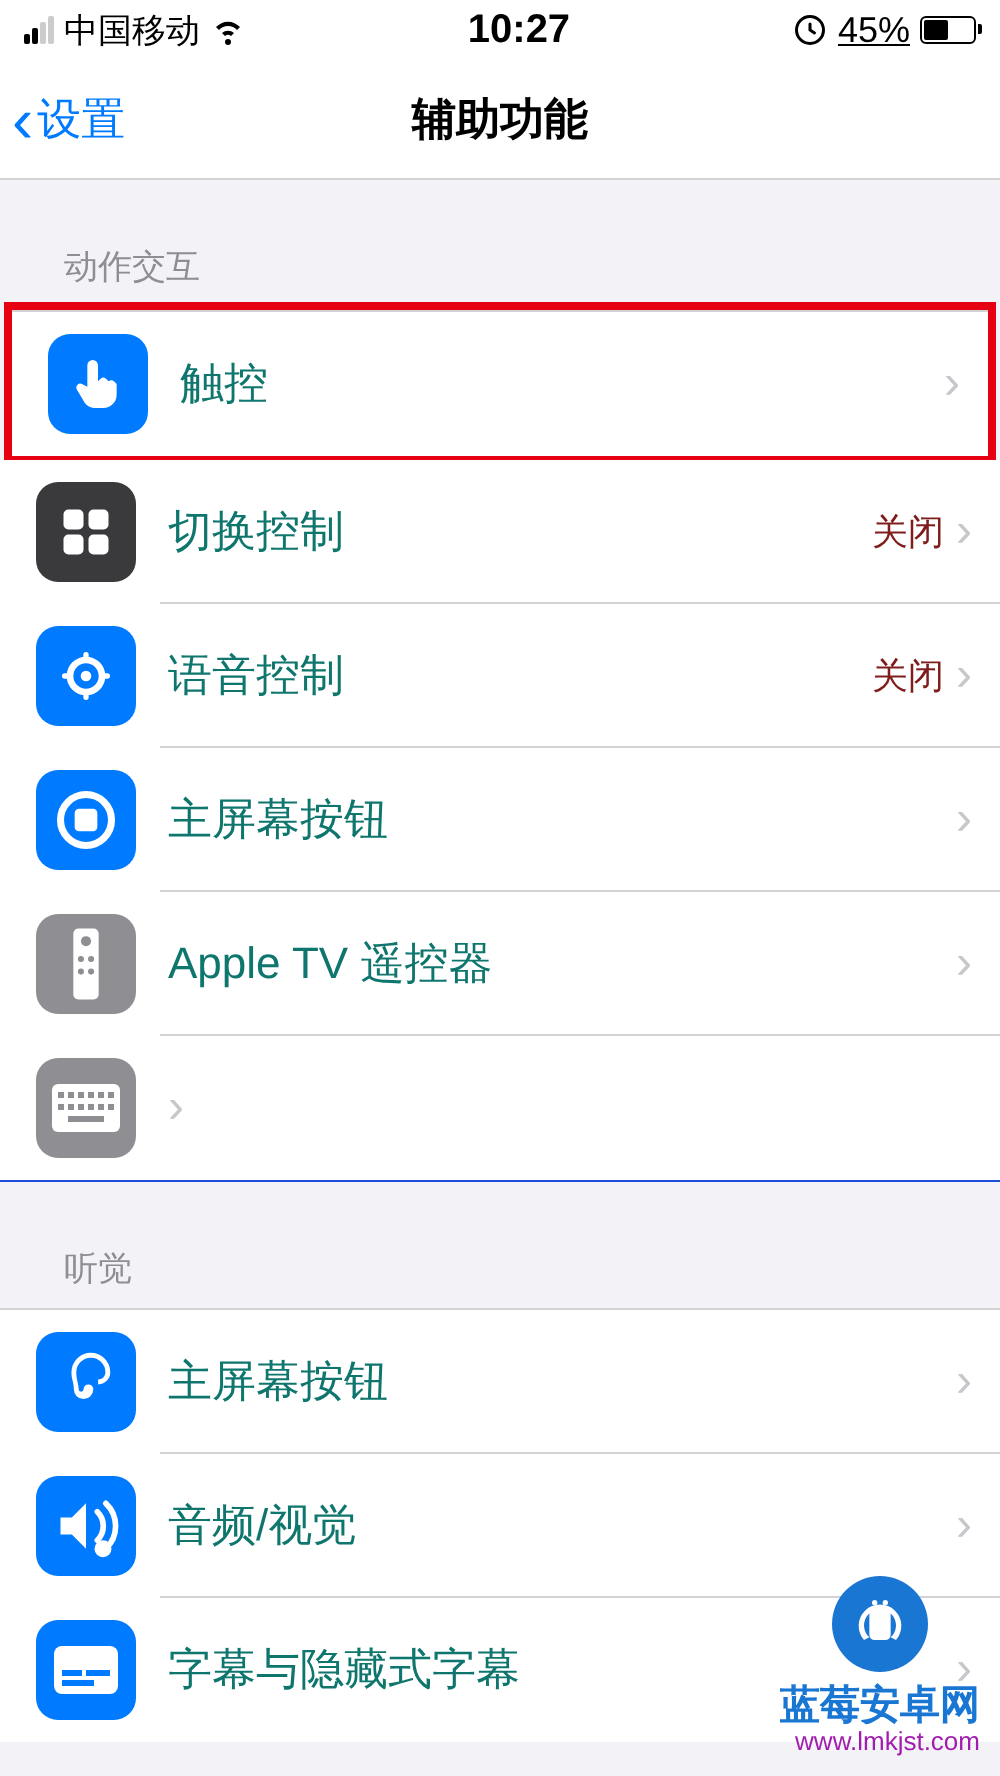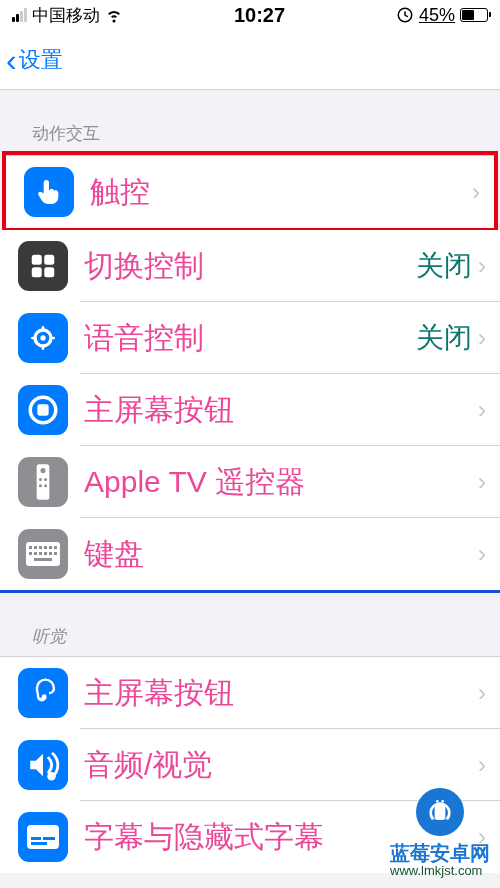--- a/index.html
+++ b/index.html
@@ -133,56 +133,55 @@
       right: 0;
       bottom: 0;
       height: 1px;
       background: #d1d1d6;
     }
     .list-item:last-child::after {
       display: none;
     }
     .list + .section-header {
       margin-top: 0;
-      font-style: italic;
     }
     .icon-box {
       width: 50px;
       height: 50px;
       border-radius: 11px;
       display: flex;
       align-items: center;
       justify-content: center;
       margin-right: 16px;
       flex-shrink: 0;
     }
     .bg-blue { background: #007aff; }
     .bg-dark { background: #3a3a3c; }
     .bg-gray { background: #8e8e93; }
     .item-label {
-      font-size: 30px;
-      color: #ec4899;
+      font-size: 22px;
+      color: #0f766e;
       flex: 1;
     }
     .item-value {
-      font-size: 28px;
-      color: #0f766e;
+      font-size: 18px;
+      color: #7f1d1d;
       margin-right: 6px;
     }
     .chevron {
       color: #c7c7cc;
       font-size: 24px;
       font-weight: 400;
       line-height: 1;
     }
     .list-first-border {
       border-top: 1px solid #d1d1d6;
     }
     .list-last-border {
-      border-bottom: 3px solid #1d4ed8;
+      border-bottom: 1px solid #1d4ed8;
     }
     .highlight-box {
       border: 4px solid #e60012;
       margin: -2px 2px -2px 2px;
     }
     .watermark {
       position: absolute;
       right: 10px;
       bottom: 10px;
       display: flex;
@@ -204,21 +203,22 @@
       flex-direction: column;
       line-height: 1.1;
     }
     .wm-title {
       font-size: 20px;
       font-weight: 700;
       color: #1976d2;
     }
     .wm-url {
       font-size: 13px;
-      color: #14532d;
+      color: #a21caf;
+      text-align: right;
     }
     svg { display: block; }
   </style>
 </head>
 <body>
 
 <div class="status-bar">
   <div class="status-left">
     <div class="signal-bars">
       <span></span>
@@ -242,20 +242,21 @@
       <div class="battery-fill" style="width:45%"></div>
     </div>
   </div>
 </div>
 
 <div class="nav-bar">
   <div class="back-button">
     <span class="back-chevron">‹</span>
     <span>设置</span>
   </div>
+  <div class="nav-title">辅助功能</div>
 </div>
 
 <div class="section-header">动作交互</div>
 
 <div class="highlight-box">
 <div class="list list-first-border">
   <div class="list-item">
     <div class="icon-box bg-blue">
       <svg width="32" height="32" viewBox="0 0 24 24" fill="#fff">
             <path d="M10 3a2 2 0 012 2v6l1-1a1.5 1.5 0 012 0l1 1a1.5 1.5 0 012 0l1 1v4a5 5 0 01-5 5h-3a5 5 0 01-4-2l-3-5a1.5 1.5 0 012-2l2 1V5a2 2 0 012-2z"></path>
@@ -329,21 +330,20 @@
           <rect x="29" y="5" width="3" height="3" fill="#8e8e93"></rect>
           <rect x="4" y="11" width="3" height="3" fill="#8e8e93"></rect>
           <rect x="9" y="11" width="3" height="3" fill="#8e8e93"></rect>
           <rect x="14" y="11" width="3" height="3" fill="#8e8e93"></rect>
           <rect x="19" y="11" width="3" height="3" fill="#8e8e93"></rect>
           <rect x="24" y="11" width="3" height="3" fill="#8e8e93"></rect>
           <rect x="29" y="11" width="3" height="3" fill="#8e8e93"></rect>
           <rect x="9" y="17" width="18" height="3" fill="#8e8e93"></rect>
         </svg>
     </div>
-    <span class="item-label">键盘</span>
     <span class="chevron">›</span>
   </div>
 </div>
 
 <div class="section-header">听觉</div>
 
 <div class="list list-first-border">
   <div class="list-item">
     <div class="icon-box bg-blue">
       <svg width="30" height="34" viewBox="0 0 24 28" fill="#fff">

